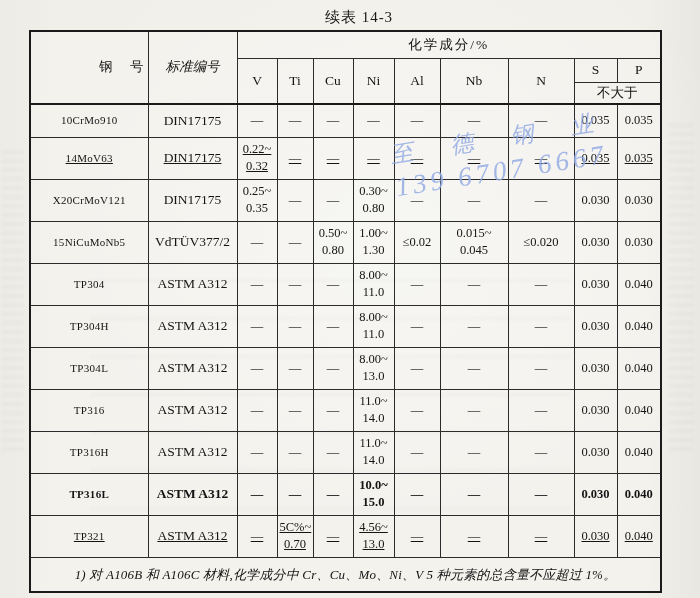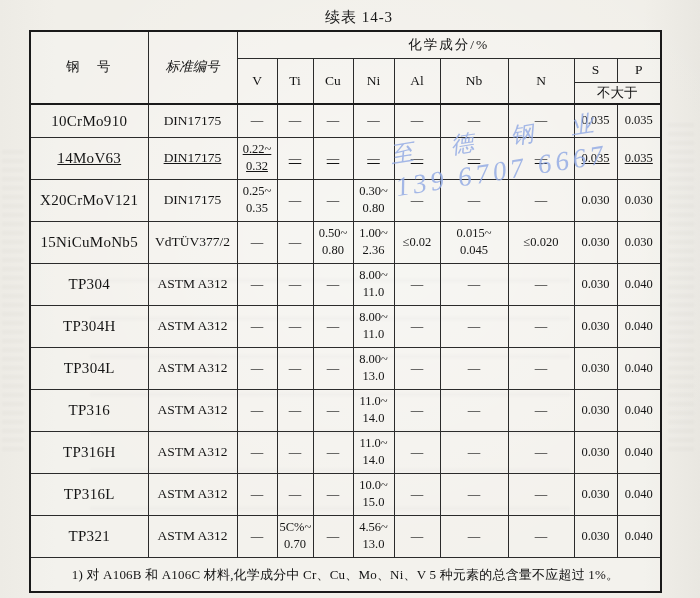--- a/index.html
+++ b/index.html
@@ -32,26 +32,26 @@
     padding:1px 2px;
     white-space:pre-line;
     overflow:hidden;
   }
   .data-table thead tr.hr-top{height:27px;}
   .data-table thead tr.hr-el{height:24px;}
   .data-table thead tr.hr-lim{height:22px;}
   .data-table thead th{font-weight:normal;font-size:13.5px;}
   .data-table thead{border-bottom:2px solid #1a1a1a;}
   th.chem{letter-spacing:2px;margin-top:17px;}
-  th.steel-head{letter-spacing:2px;font-size:14px;}
+  th.steel-head{letter-spacing:2px;font-size:14px;text-align:right;}
   th.standard-head{font-size:14px;font-style:italic;}
-  td.steel-cell{font-size:15px;letter-spacing:0.3px;}
+  td.steel-cell{font-size:11px;letter-spacing:0.3px;}
   td.standard-cell{font-size:13.5px;}
   tr.footnote-row{height:33px;}
-  td.footnote-cell{font-size:13px;letter-spacing:0.2px;padding:8px 4px;}
+  td.footnote-cell{font-size:13px;letter-spacing:0.2px;padding:8px 4px;font-style:italic;}
   .watermark{
     position:absolute;left:392px;top:124px;width:200px;
     transform:rotate(-9deg);
     color:rgba(148,172,228,0.85);
     z-index:5;pointer-events:none;
     text-align:center;
     font-family:"Liberation Serif","DejaVu Serif",serif;
     font-style:italic;
   }
   .watermark .wm-line1{font-size:23px;letter-spacing:16px;white-space:nowrap;}
@@ -149,21 +149,21 @@
         <td>0.030</td>
       </tr>
       <tr style="height: 42px;">
         <td class="steel-cell">15NiCuMoNb5</td>
         <td class="standard-cell">VdTÜV377/2</td>
         <td>—</td>
         <td>—</td>
         <td>0.50~
 0.80</td>
         <td>1.00~
-2.36</td>
+1.30</td>
         <td>≤0.02</td>
         <td>0.015~
 0.045</td>
         <td>≤0.020</td>
         <td>0.030</td>
         <td>0.030</td>
       </tr>
       <tr style="height: 42px;">
         <td class="steel-cell">TP304</td>
         <td class="standard-cell">ASTM A312</td>
@@ -227,35 +227,35 @@
         <td>—</td>
         <td>—</td>
         <td>11.0~
 14.0</td>
         <td>—</td>
         <td>—</td>
         <td>—</td>
         <td>0.030</td>
         <td>0.040</td>
       </tr>
-      <tr style="height: 42px;">
+      <tr style="height: 42px; font-weight: bold;">
         <td class="steel-cell">TP316L</td>
         <td class="standard-cell">ASTM A312</td>
         <td>—</td>
         <td>—</td>
         <td>—</td>
         <td>10.0~
 15.0</td>
         <td>—</td>
         <td>—</td>
         <td>—</td>
         <td>0.030</td>
         <td>0.040</td>
       </tr>
-      <tr style="height: 42px;">
+      <tr style="height: 42px; text-decoration: underline;">
         <td class="steel-cell">TP321</td>
         <td class="standard-cell">ASTM A312</td>
         <td>—</td>
         <td>5C%~
 0.70</td>
         <td>—</td>
         <td>4.56~
 13.0</td>
         <td>—</td>
         <td>—</td>

